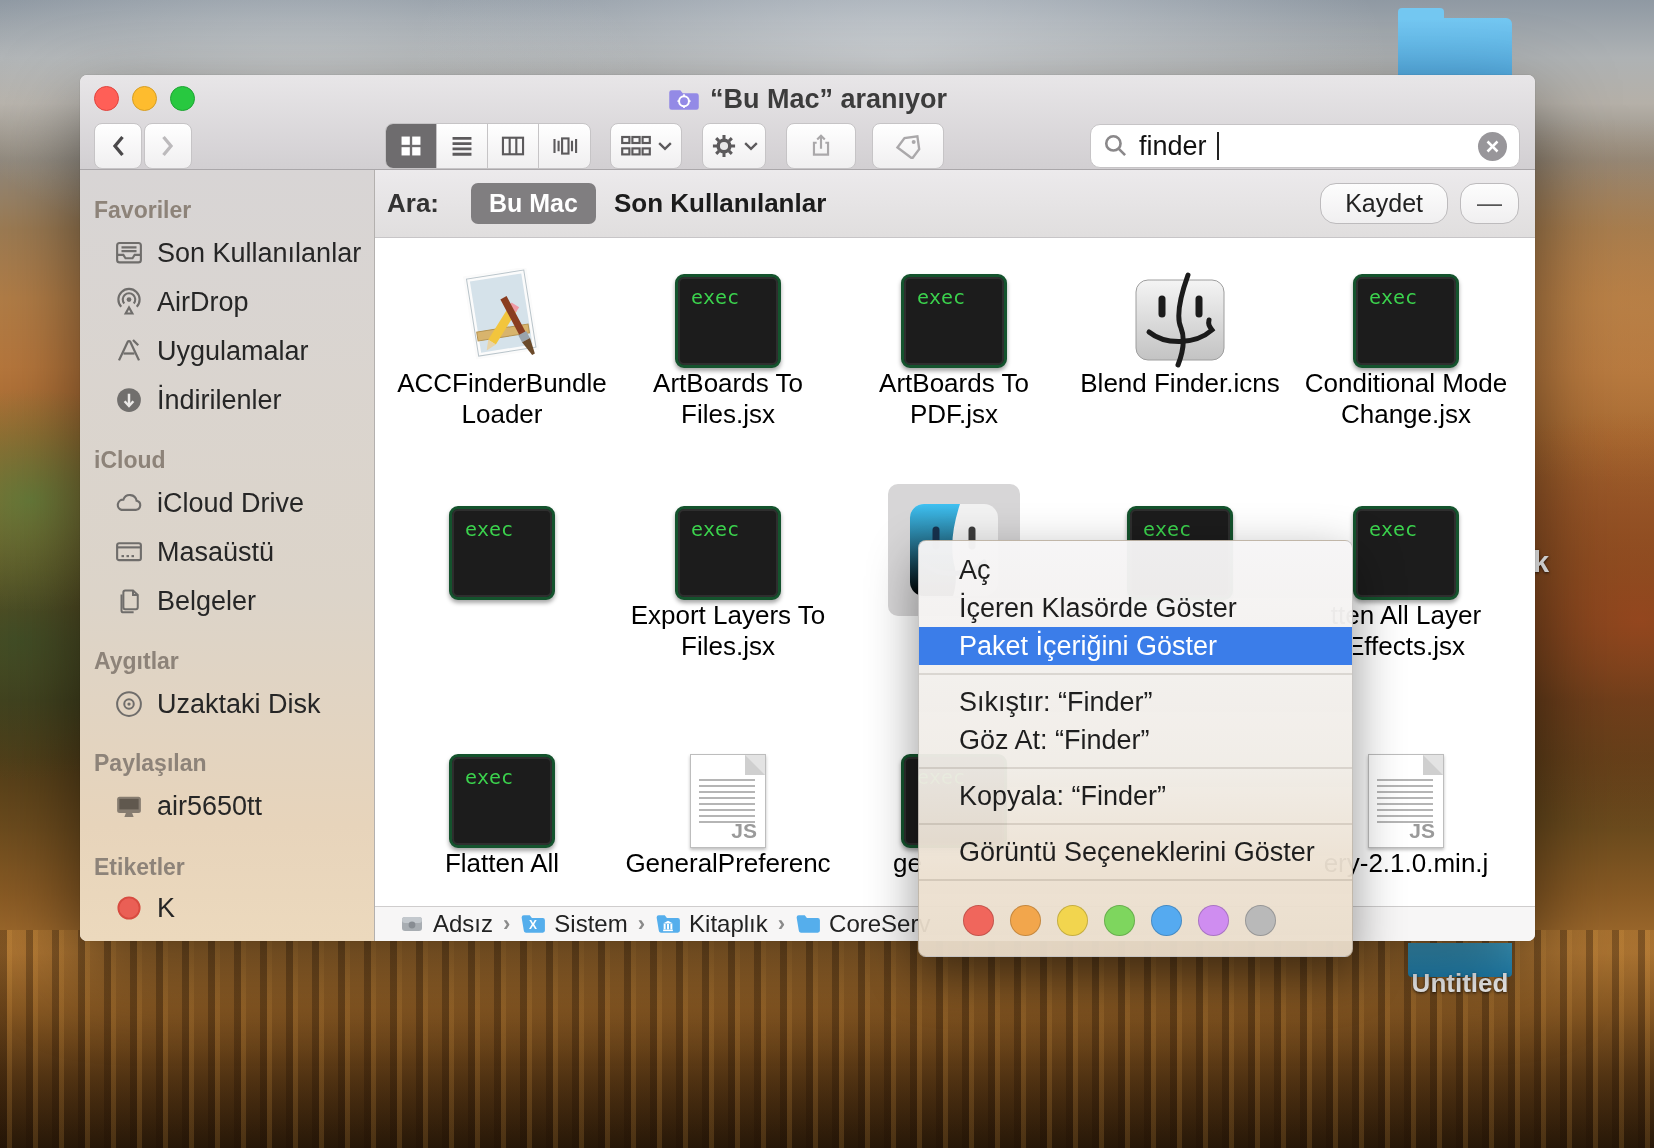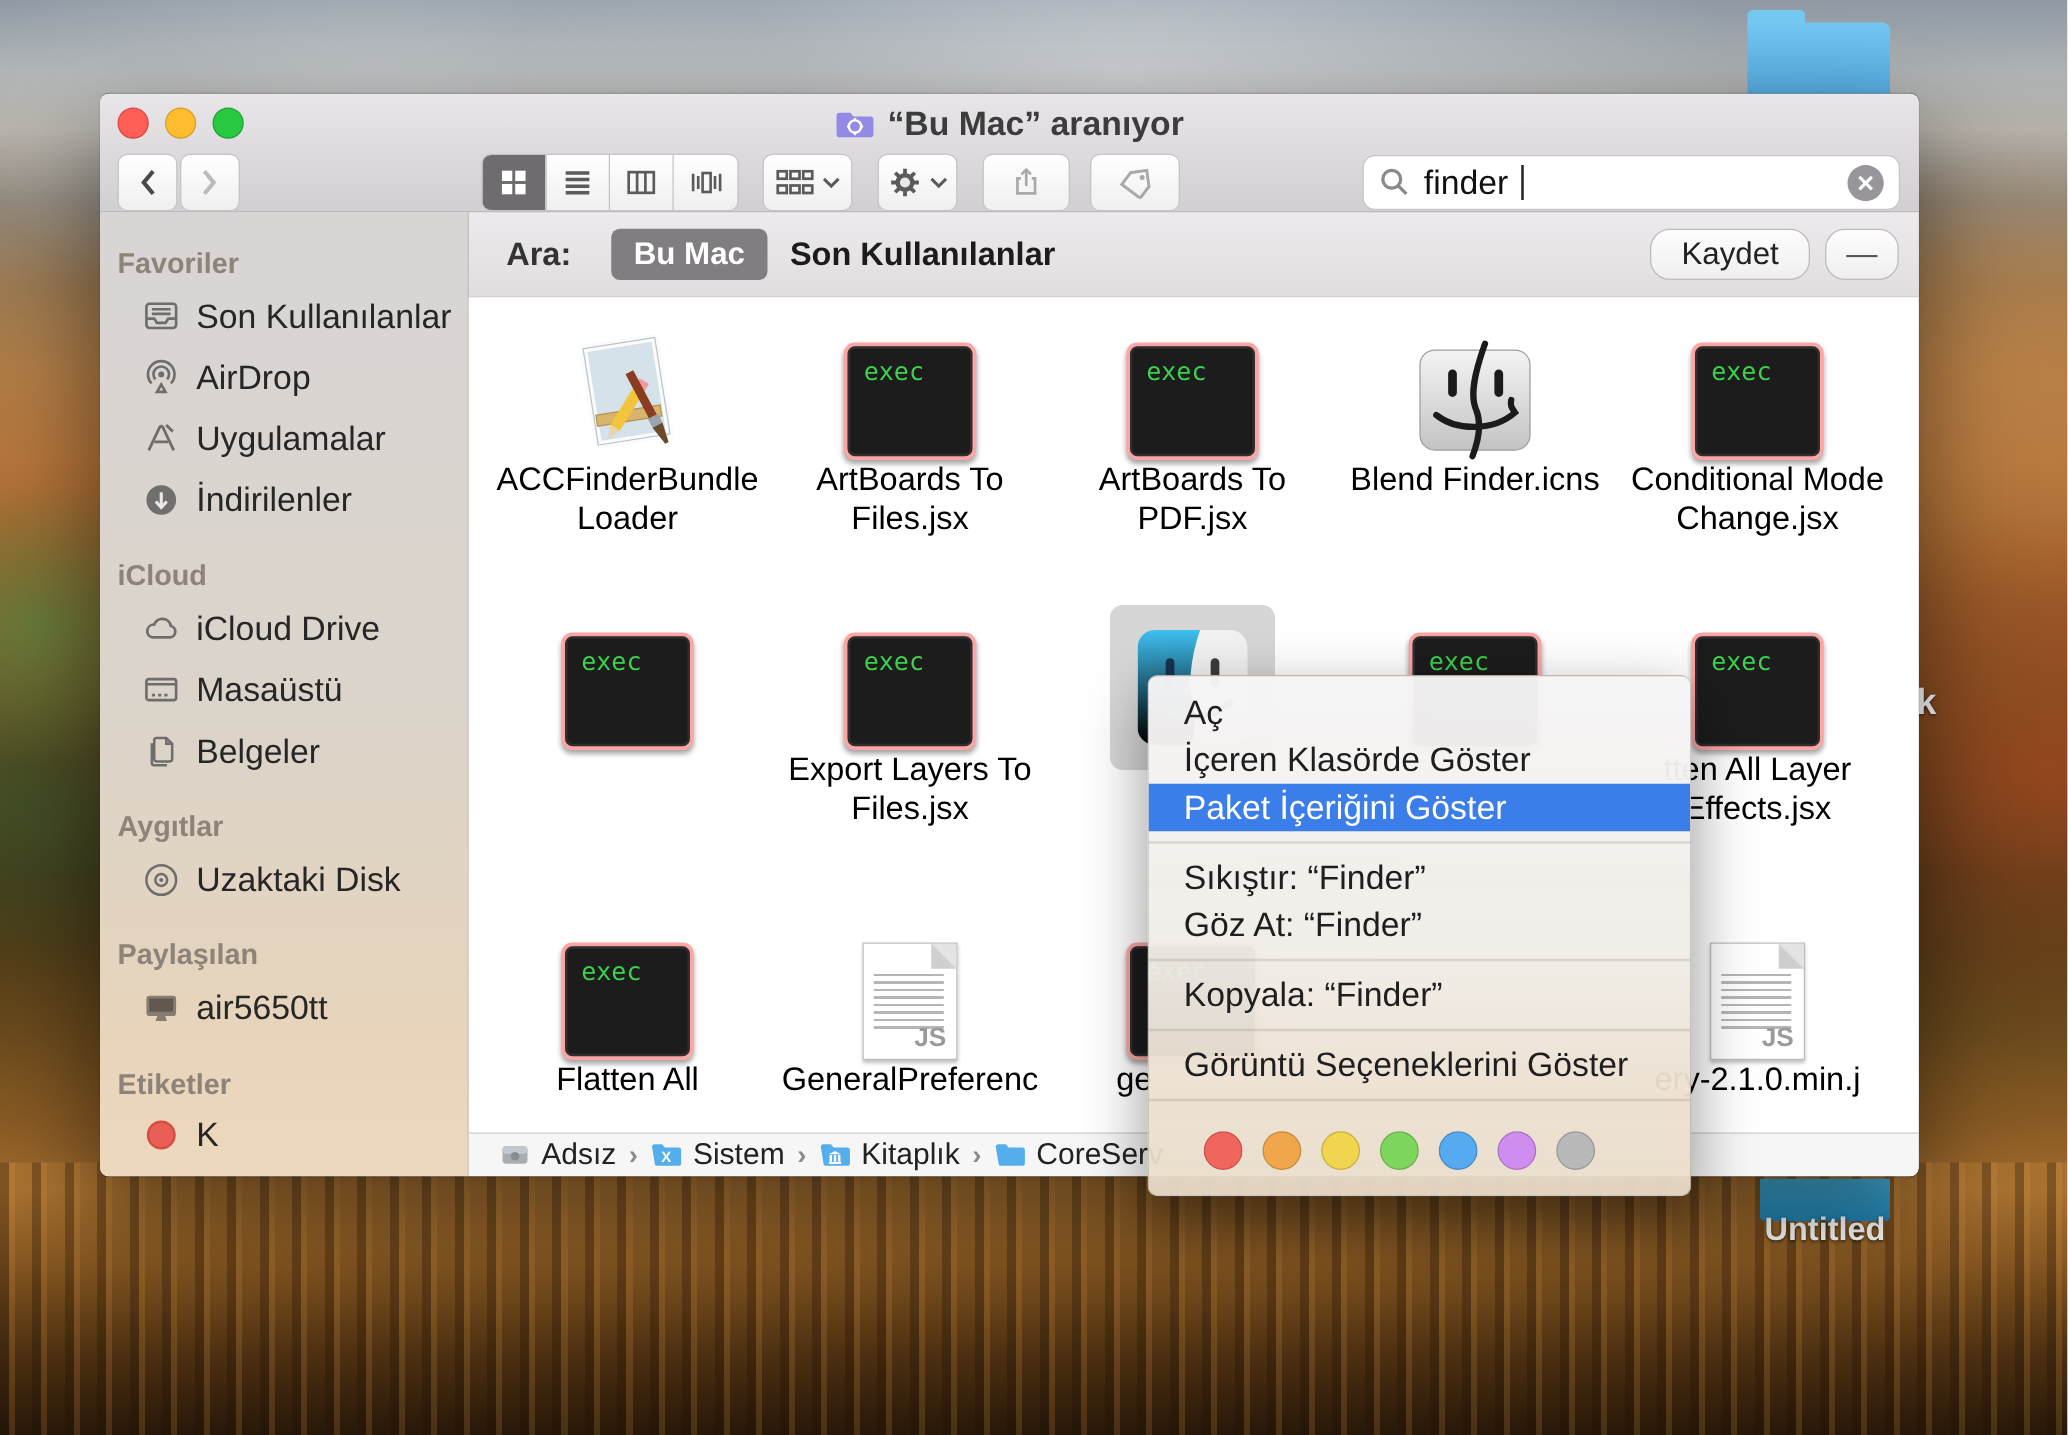--- a/index.html
+++ b/index.html
@@ -63,21 +63,21 @@
   .searchfield { position:absolute; left:1010px; top:49px; width:430px; height:44px; background:#fff;
     border:1px solid #c6c4c6; border-radius:10px; display:flex; align-items:center; padding:0 12px; gap:10px; }
   .searchfield .stext { font-size:27px; color:#111; }
   .cursor { width:2px; height:28px; background:#222; }
   .sclear { margin-left:auto; width:29px; height:29px; border-radius:50%; background:#98969a;
     display:flex; align-items:center; justify-content:center; }
 
   .scopebar { position:absolute; left:295px; top:95px; width:1160px; height:68px;
     background:linear-gradient(180deg,#eceaec,#e0dede); border-bottom:1px solid #c7c5c7;
     display:flex; align-items:center; }
-  .scope-label { margin-left:30px; font-size:26px; font-weight:bold; color:#333; }
+  .scope-label { margin-left:12px; font-size:26px; font-weight:bold; color:#333; }
   .scope-pill { margin-left:32px; background:#807e80; color:#fff; font-size:25px; font-weight:bold;
     padding:6px 18px; border-radius:7px; }
   .scope-sec { margin-left:18px; font-size:26px; font-weight:bold; color:#1c1c1c; }
   .save-btn { margin-left:auto; font-size:25px; color:#222; padding:5px 24px;
     background:linear-gradient(180deg,#fdfdfd,#f0eff0); border:1px solid #bdbbbd; border-radius:16px; }
   .minus-btn { margin:0 16px 0 12px; font-size:25px; color:#555; padding:5px 16px;
     background:linear-gradient(180deg,#fdfdfd,#f0eff0); border:1px solid #bdbbbd; border-radius:16px; }
 
   .sidebar { position:absolute; left:0; top:95px; width:295px; height:771px;
     background:linear-gradient(180deg,#d8d5d5 0%,#dcd4c9 55%,#e7d4bb 85%,#ecd9bd 100%);
@@ -96,21 +96,21 @@
   .pb-sep { color:#8a8a8a; font-size:22px; font-weight:bold; }
   .pb-item { display:flex; align-items:center; gap:8px; }
 
   
   .tile { position:absolute; width:226px; text-align:center; }
   .icon-wrap { height:100px; display:flex; align-items:flex-end; justify-content:center; }
   .flabel { font-size:26px; line-height:31px; color:#000000; }
   .flabel.left { text-align:left; padding-left:52px; }
 
   .exec-icon { width:106px; height:94px; background:#1c1c1c; border-radius:9px;
-    border:3px solid #fca5a5; box-shadow:inset 0 0 0 2px #2e2e2e, 0 3px 4px rgba(0,0,0,.35);
+    border:3px solid #14532d; box-shadow:inset 0 0 0 2px #2e2e2e, 0 3px 4px rgba(0,0,0,.35);
     text-align:left; }
   .exec-icon span { display:inline-block; margin:8px 0 0 13px; color:#3bd24d;
     font-family:"DejaVu Sans Mono", monospace; font-size:20px; }
 
   .js-icon { position:relative; width:76px; height:94px; background:#fff; border:1px solid #bdbdbd;
     box-shadow:0 2px 3px rgba(0,0,0,.25); text-align:right; }
   .js-icon::after { content:""; position:absolute; right:0; top:0; border-style:solid;
     border-width:0 20px 20px 0; border-color:#fff #e3e3e3 #cfcfcf #fff; }
   .js-lines { position:absolute; left:8px; right:10px; top:24px; height:48px;
     background:repeating-linear-gradient(180deg,#b5b5b5 0 2px, transparent 2px 6px); }
@@ -118,21 +118,21 @@
 
   .sel-box { position:absolute; left:808px; top:409px; width:132px; height:132px;
     background:#d7d6d7; border-radius:10px; display:flex; align-items:center; justify-content:center; }
 
   
   .cmenu { position:absolute; left:918px; top:540px; width:435px; z-index:60;
     background:linear-gradient(180deg, rgba(246,245,246,.97) 0%, rgba(240,236,230,.96) 55%,
       rgba(236,224,208,.95) 80%, rgba(233,220,202,.94) 100%);
     border:1px solid rgba(0,0,0,.18); border-radius:8px;
     box-shadow:0 18px 50px rgba(0,0,0,.42); padding:10px 0; }
-  .mi { height:38px; display:flex; align-items:center; padding:0 22px 0 28px;
+  .mi { height:38px; display:flex; align-items:center; padding:0 22px 0 40px;
     font-size:27px; color:#1e1e1e; }
   .mi.hl { background:#3b7de9; color:#fff; }
   .msep { height:2px; background:rgba(70,55,40,.14); margin:8px 0; }
   .marrow { margin-left:auto; }
   .tagrow { display:flex; align-items:center; gap:16px; padding:16px 0 10px 44px; }
   .tagdot { width:31px; height:31px; border-radius:50%; border:1px solid rgba(0,0,0,.18); }
 </style>
 </head>
 <body>
 

